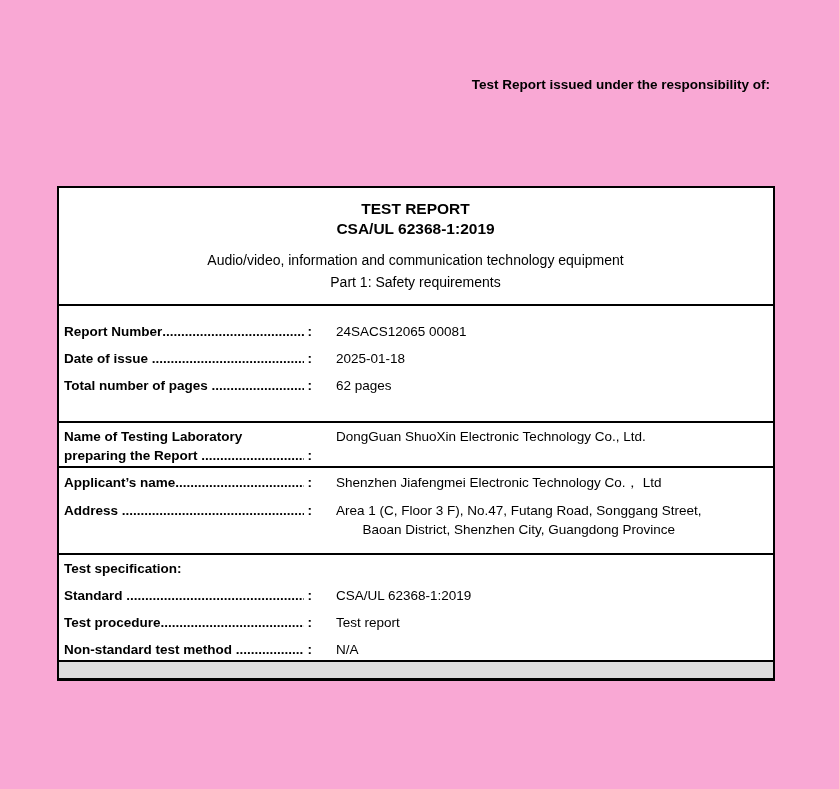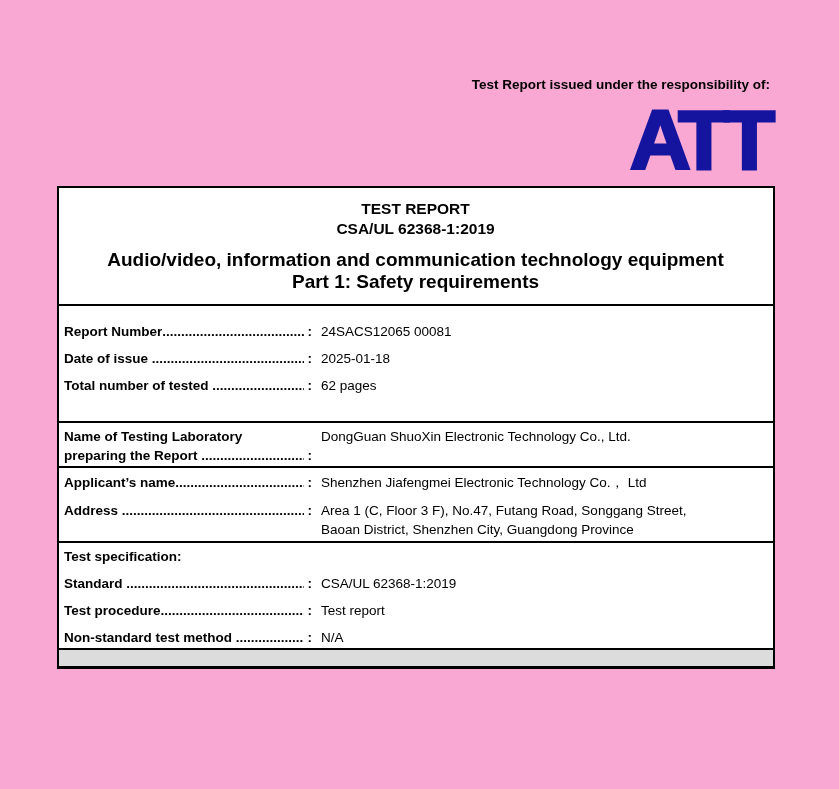--- a/index.html
+++ b/index.html
@@ -50,21 +50,21 @@
   .sec {
     box-sizing: border-box;
     border-top: 2px solid #000;
     padding: 0 6px 11px 5px;
   }
   .sec.first { border-top: none; }
 
   
   .title-block { height: 116px; text-align: center; padding-top: 11px; }
   .t-small { font-size: 15.5px; font-weight: bold; line-height: 20px; white-space: nowrap; }
-  .t-big   { font-size: 19px;  font-weight: bold; line-height: 22px; white-space: nowrap; }
+  .t-big   { font-size: 14px;  font-weight: normal; line-height: 22px; white-space: nowrap; }
   .t-gap   { margin-top: 10px; }
 
   
   .frow {
     display: flex;
     align-items: flex-start;
     font-size: 13.5px;
     line-height: 19px;
   }
   .flabel {
@@ -72,47 +72,46 @@
     max-width: 248px;
     display: flex;
     font-weight: bold;
     overflow: hidden;
   }
   .flabel-block { flex: 0 0 248px; max-width: 248px; font-weight: bold; }
   .lrow { display: flex; overflow: hidden; align-items: flex-end; }
   .ltext  { white-space: pre; flex: 0 0 auto; }
   .leader { flex: 1 1 auto; min-width: 0; overflow: hidden; white-space: nowrap; }
   .colon  { flex: 0 0 auto; padding-left: 4px; }
-  .fvalue { margin-left: 9px; white-space: nowrap; }
+  .fvalue { margin-left: 24px; white-space: nowrap; }
 
   .sec-fields1 { height: 117px; padding-top: 16px; }
   .sec-fields1 .frow { margin-bottom: 8px; align-items: flex-end; }
 
   .sec-lab { height: 45px; padding-top: 4px; }
 
-  .sec-applicant { height: 75px; padding-top: 5px; }
+  .sec-applicant { height: 87px; padding-top: 5px; text-align: center; }
   .sec-applicant .frow + .frow { margin-top: 9px; }
 
   .sec-testspec { height: 107px; padding-top: 4px; }
   .sec-header { font-size: 13.5px; font-weight: bold; line-height: 19px; }
   .sec-testspec .frow { margin-top: 8px; }
 
   .sec-disclaimer { height: 52px; padding-top: 4px; }
   .disclaimer-body { margin-top: 9px; font-size: 13.5px; line-height: 19px; }
 
   .sec-grayrow { height: 18px; background: #DCDCDC; }
 </style>
 </head>
 <body>
 
 <div class="page">
 
   <div class="top-note">Test Report issued under the responsibility of:</div>
 
-  <div class="logo">ATT</div>
 
   <div class="report-table">
 
     <div class="sec first title-block">
       <div class="t-small">TEST REPORT</div>
       <div class="t-small">CSA/UL 62368-1:2019</div>
       <div class="t-big t-gap">Audio/video, information and communication technology equipment</div>
       <div class="t-big">Part 1: Safety requirements</div>
     </div>
 
@@ -128,21 +127,21 @@
       <div class="frow">
         <span class="flabel">
           <span class="ltext">Date of issue </span>
           <span class="leader">....................................................................................................</span>
           <span class="colon">:</span>
         </span>
         <span class="fvalue">2025-01-18</span>
       </div>
       <div class="frow">
         <span class="flabel">
-          <span class="ltext">Total number of tested </span>
+          <span class="ltext">Total number of pages </span>
           <span class="leader">....................................................................................................</span>
           <span class="colon">:</span>
         </span>
         <span class="fvalue">62 pages</span>
       </div>
     </div>
 
     <div class="sec sec-lab">
       <div class="frow">
         <span class="flabel-block">

